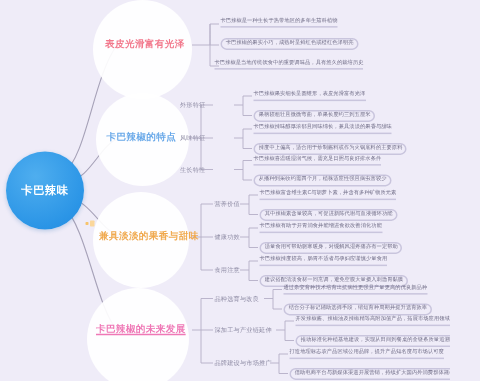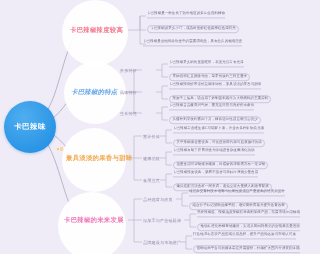--- a/index.html
+++ b/index.html
@@ -199,27 +199,27 @@
 
   <div class="root" style="left:4px;top:101px;width:52px;height:52px;">
     <span>卡巴辣味</span>
   </div>
 
   <div class="expand-chip" style="left:56px;top:146px;">
     <i class="a"></i>
       <i class="b"></i>
   </div>
 
-  <div class="branch-label" style="left:70px;top:30px;color:#f2788c;">卡巴辣椒辣度较高</div>
-
-  <div class="branch-label" style="left:71px;top:92px;color:#6aa9e9;font-style:italic;">卡巴辣椒的特点</div>
+  <div class="branch-label" style="left:70px;top:30px;color:#f2788c;">表皮光滑富有光泽</div>
+
+  <div class="branch-label" style="left:71px;top:92px;color:#6aa9e9;">卡巴辣椒的特点</div>
 
   <div class="branch-label" style="left:66px;top:158px;color:#f0a94e;">兼具淡淡的果香与甜味</div>
 
-  <div class="branch-label" style="left:64px;top:220px;color:#ef78b6;">卡巴辣椒的未来发展</div>
+  <div class="branch-label" style="left:64px;top:220px;color:#ef78b6;text-decoration:underline;">卡巴辣椒的未来发展</div>
 
   <div class="leaf underline" style="left:147px;top:15px;">卡巴辣椒是一种生长于热带地区的多年生茄科植物</div>
   <div class="leaf pill" style="left:147px;top:29px;">卡巴辣椒的果实小巧，成熟时呈鲜红色或橙红色泽明亮</div>
   <div class="leaf underline" style="left:143px;top:43px;">卡巴辣椒是当地传统饮食中的重要调味品，具有悠久的栽培历史</div>
 
   <div class="sub-label" style="left:120px;top:70px;">外形特征</div>
   <div class="sub-label" style="left:120px;top:92px;">风味特征</div>
   <div class="sub-label" style="left:120px;top:113px;">生长特性</div>
 
   <div class="leaf underline" style="left:169px;top:64px;">卡巴辣椒果实细长呈圆锥形，表皮光滑富有光泽</div>

